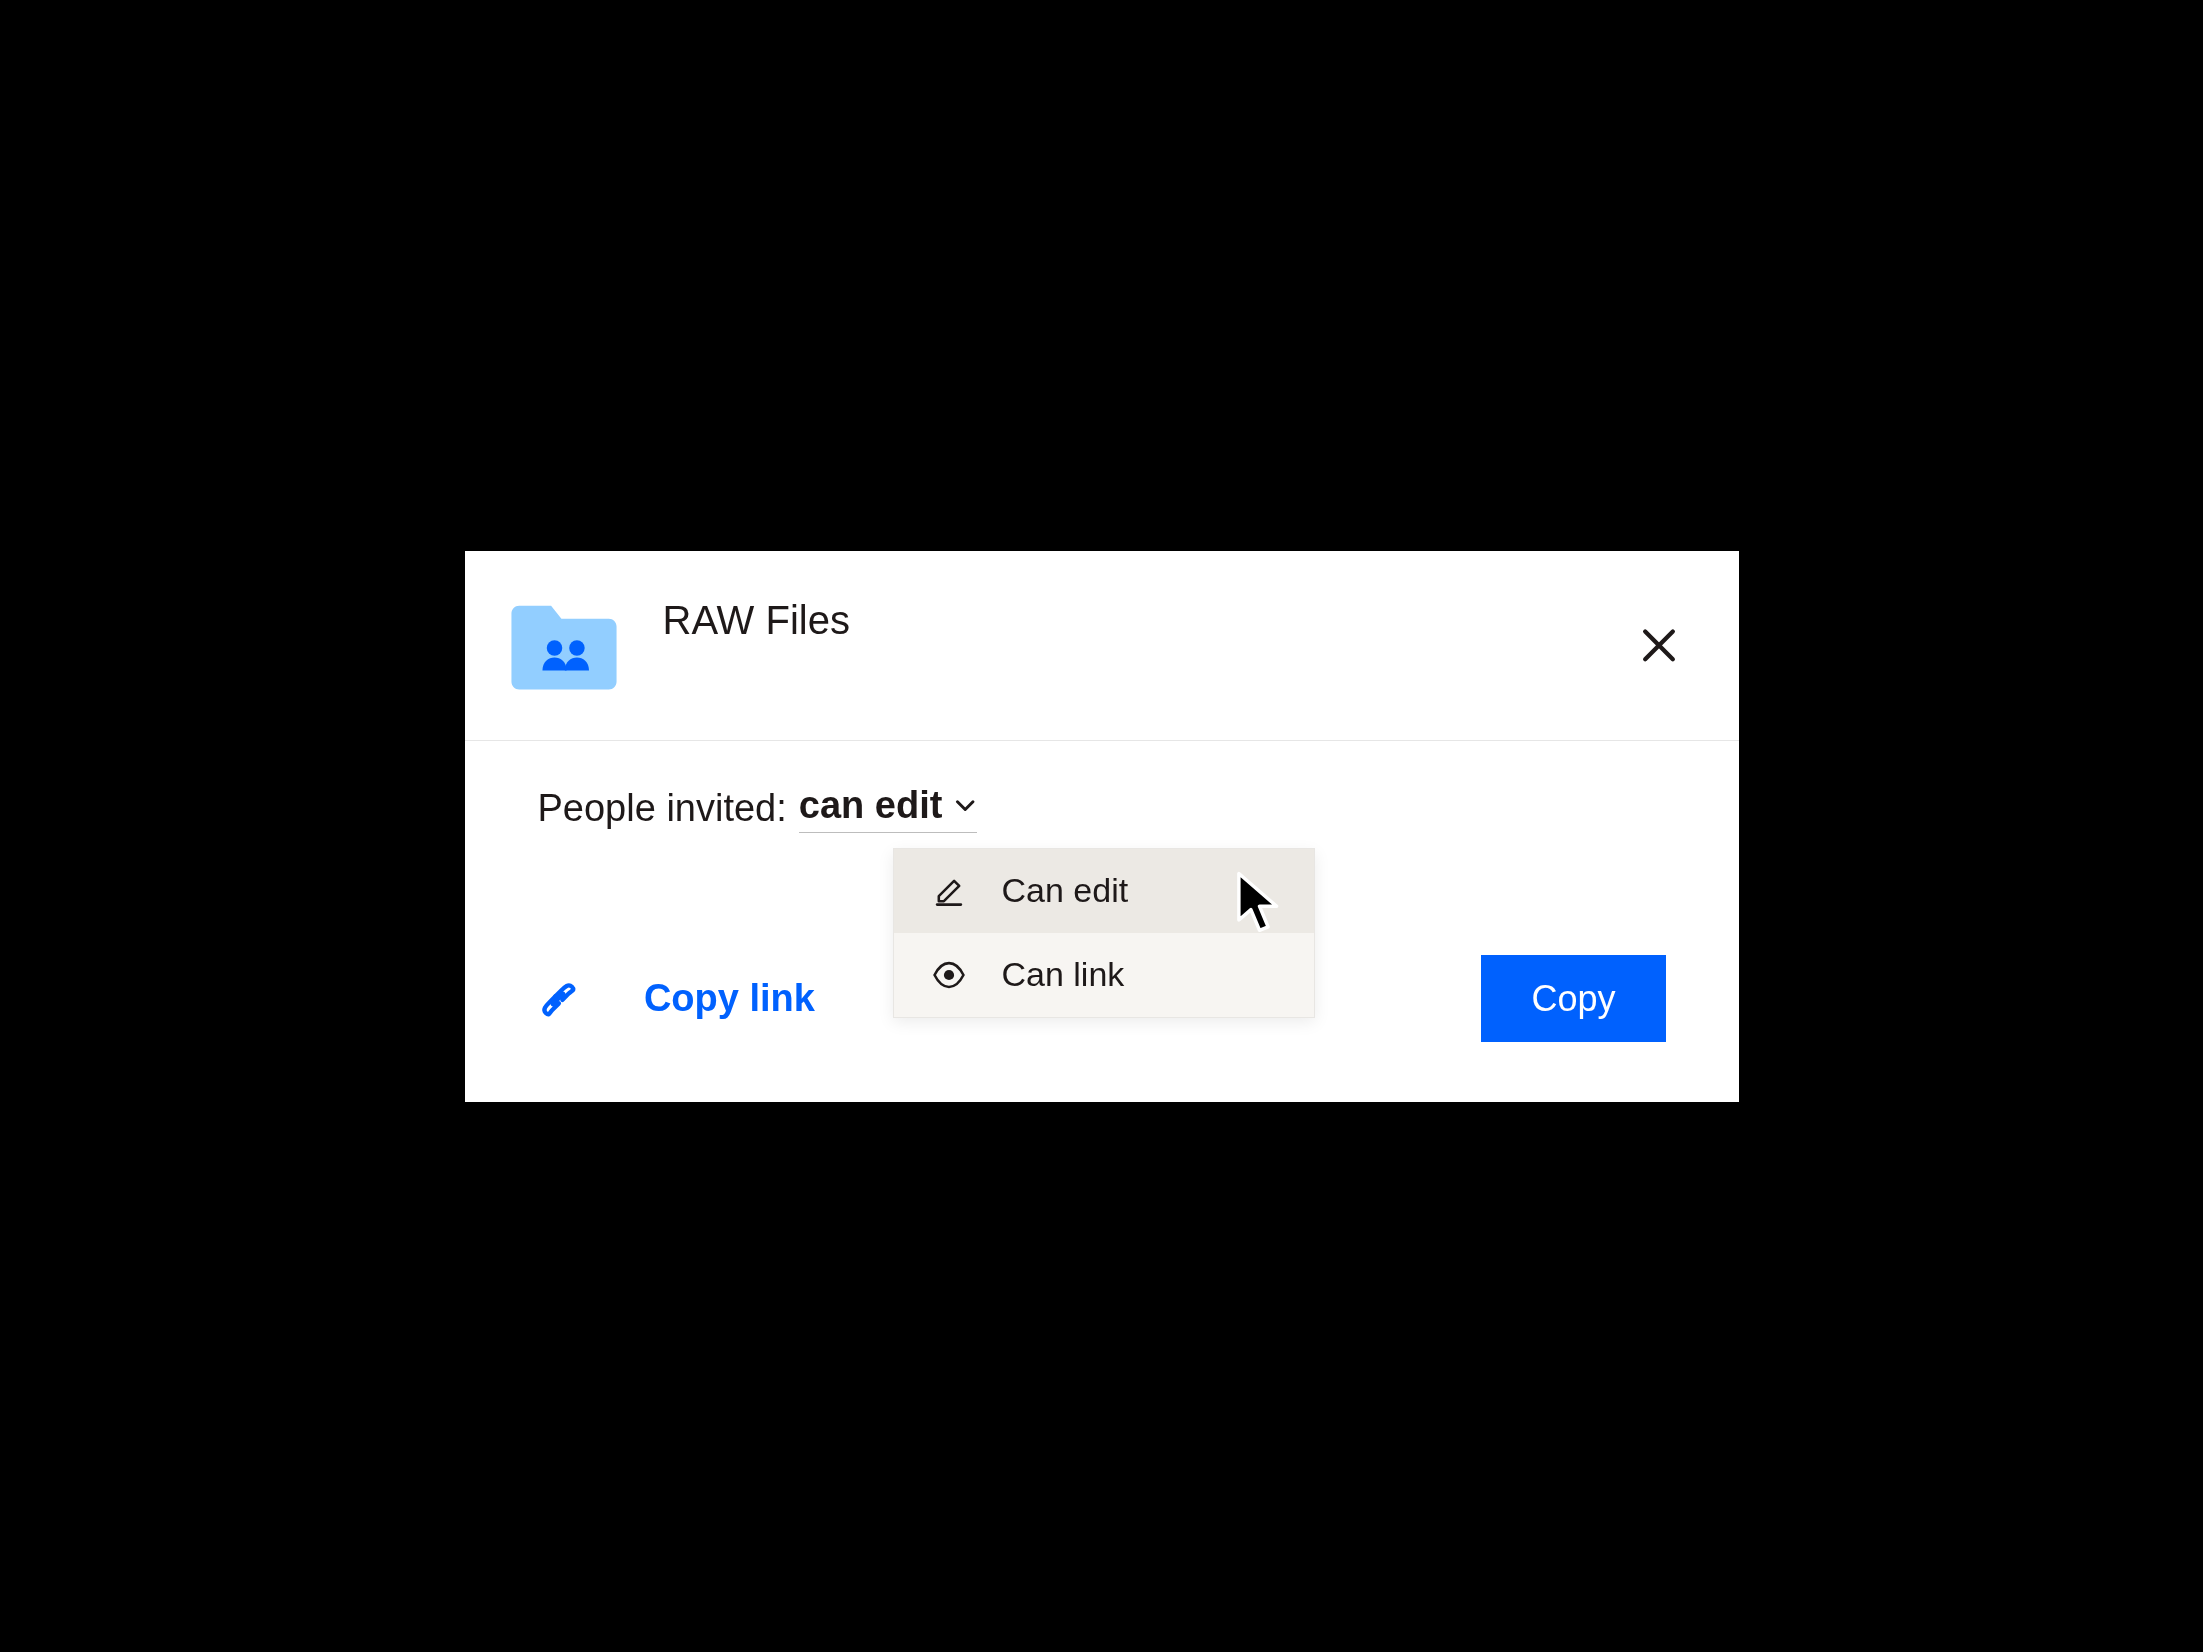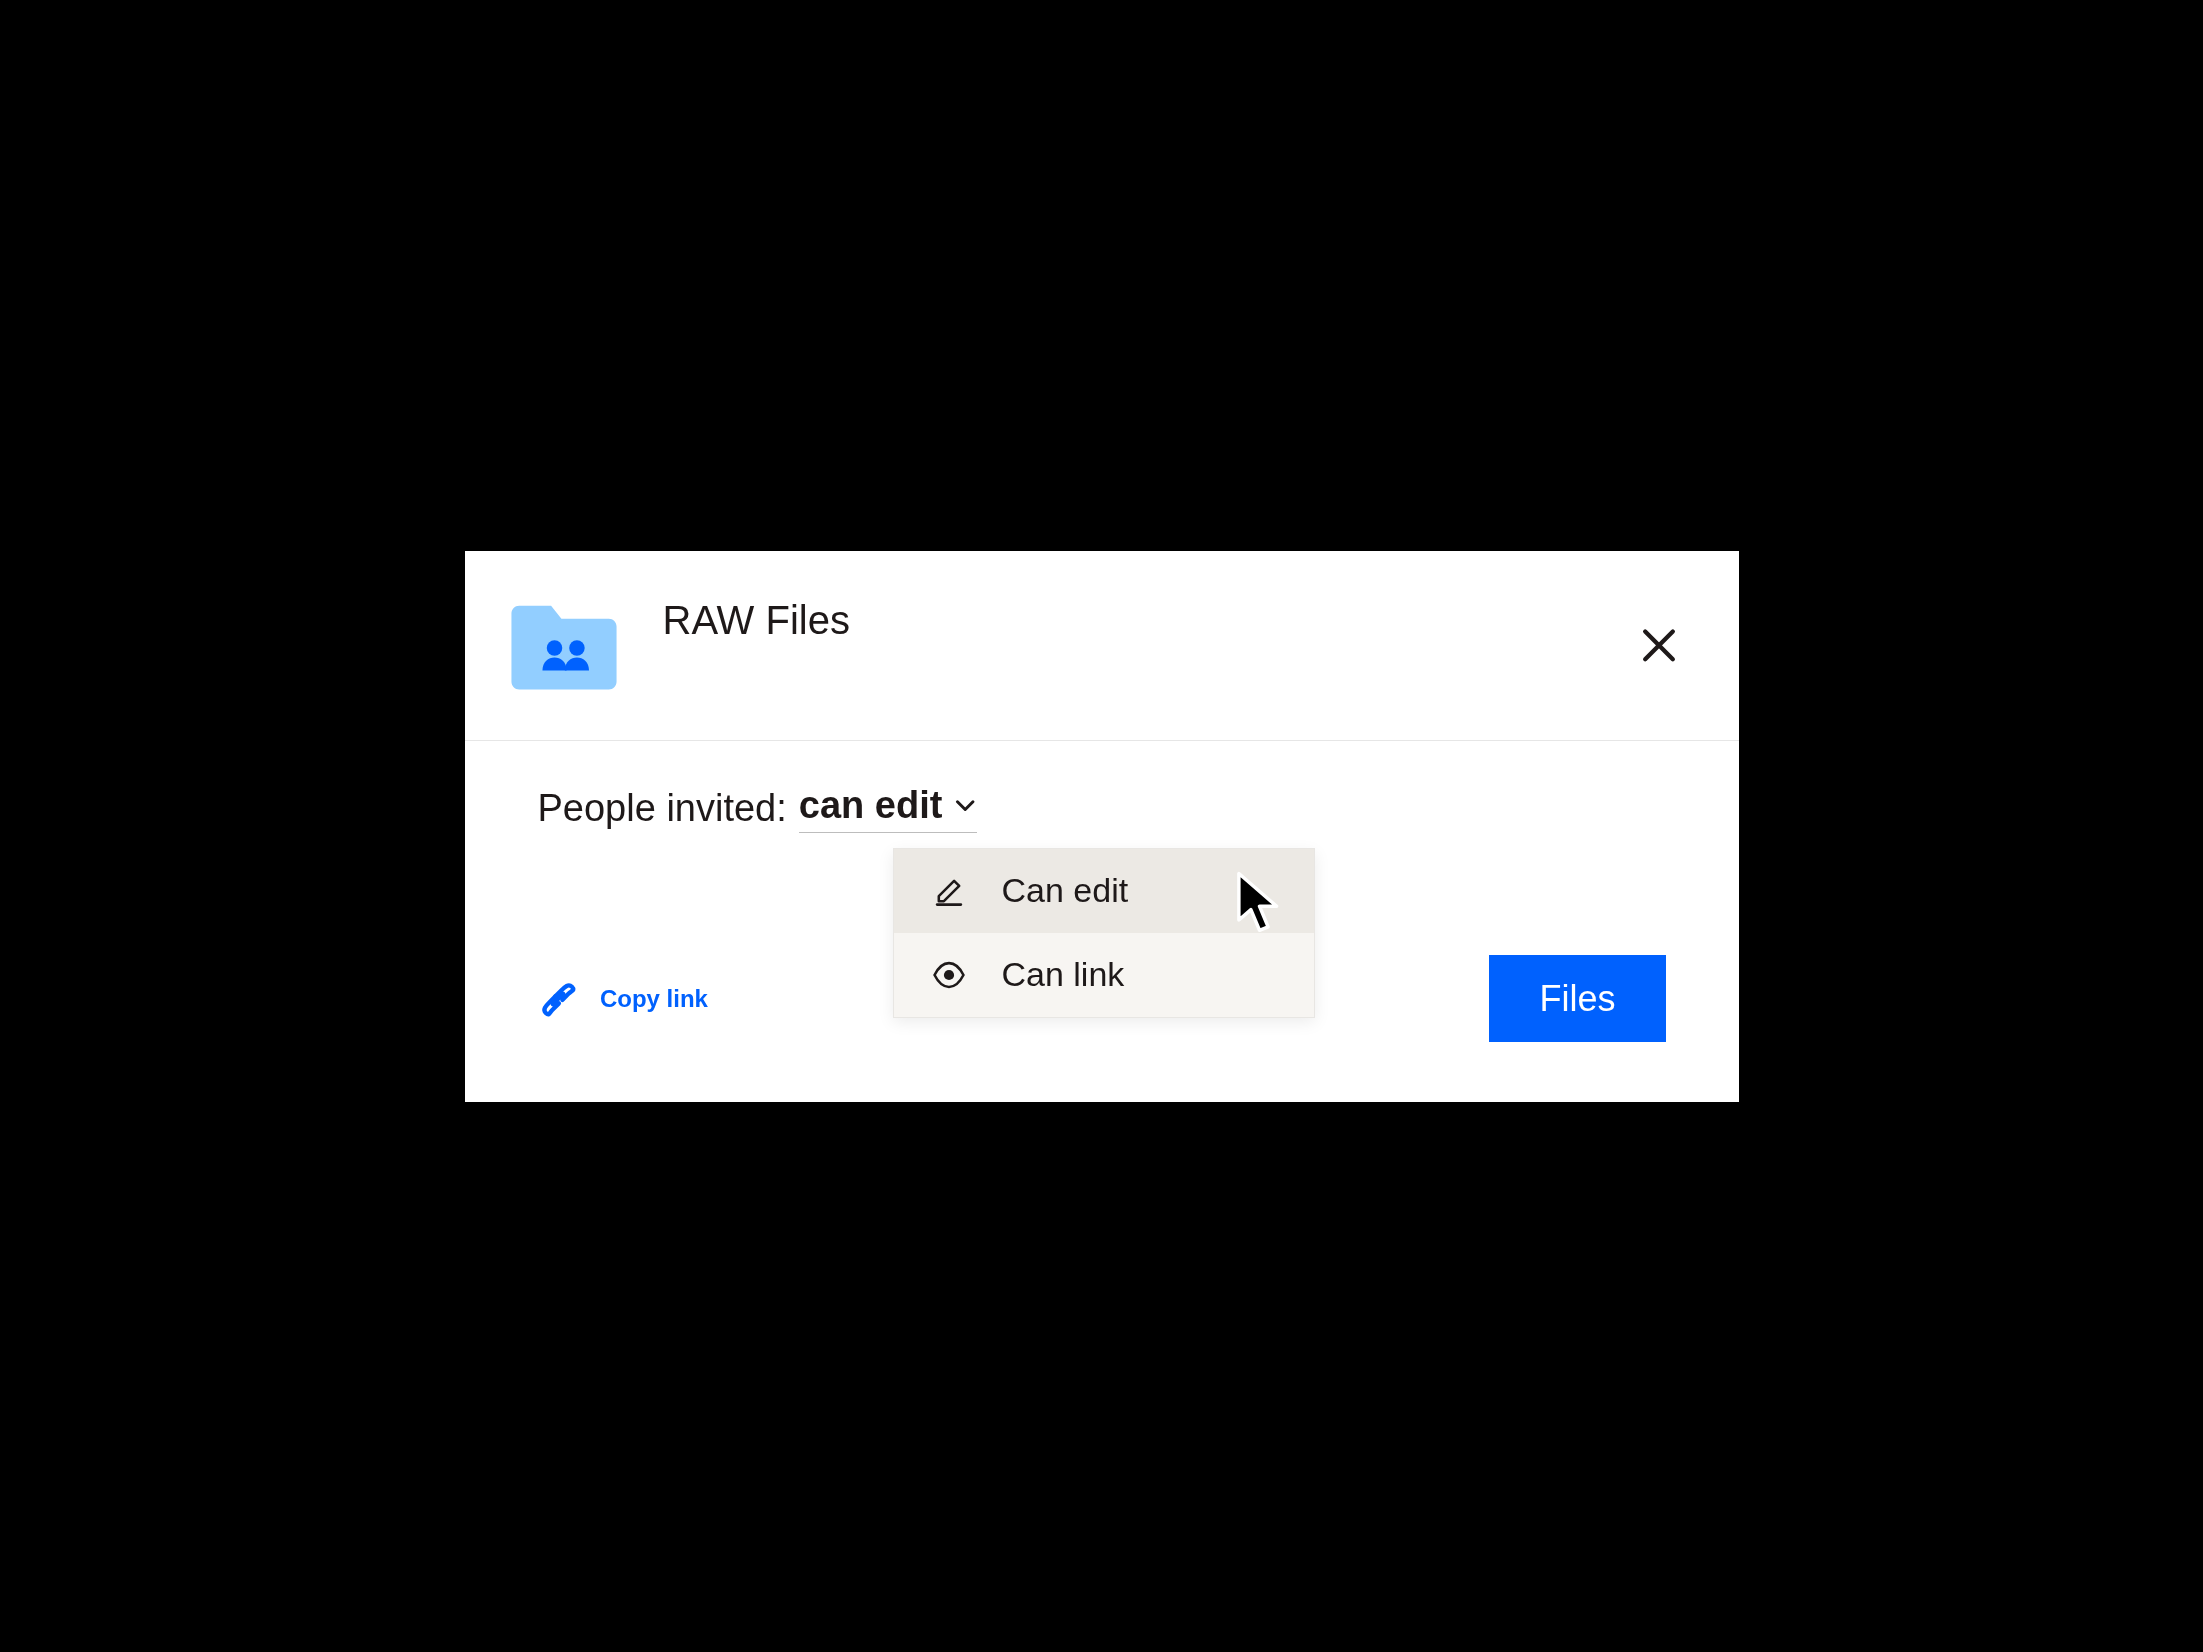--- a/index.html
+++ b/index.html
@@ -105,25 +105,26 @@
     left: 73px;
     right: 73px;
     display: flex;
     align-items: center;
     justify-content: space-between;
   }
   .copy-link {
     display: inline-flex;
     align-items: center;
     color: #0061fe;
-    font-size: 24px;
+    font-size: 38px;
     font-weight: 600;
     background: none;
     border: none;
     cursor: pointer;
+    gap: 44px;
   }
   .copy-link .licon {
     margin-right: 22.4px;
     display: inline-flex;
   }
   .copy-link .licon svg { width: 40px; height: 40px; }
   .share-btn {
     background: #0061fe;
     color: #fff;
     border: none;
@@ -213,20 +214,20 @@
         <span class="licon">
           <svg viewBox="0 0 46 46">
             <path d="M18 28 L11 35 C7 39 7 43 3 39 C-1 35 3 31 7 27 L14 20" fill="none" stroke="#0061fe" stroke-width="5" stroke-linecap="round" transform="translate(6,0)"></path>
             <path d="M28 18 L35 11 C39 7 43 7 39 3 C35 -1 31 3 27 7 L20 14" fill="none" stroke="#0061fe" stroke-width="5" stroke-linecap="round" transform="translate(0,6)"></path>
             <line x1="17" y1="29" x2="29" y2="17" stroke="#0061fe" stroke-width="5" stroke-linecap="round"></line>
           </svg>
         </span>
         <span>Copy link</span>
       </button>
       <button class="share-btn">
-        <span>Files</span>
+        <span>Copy</span>
       </button>
     </div>
 
   </div>
 
 </div>
 
 
 </body></html>

